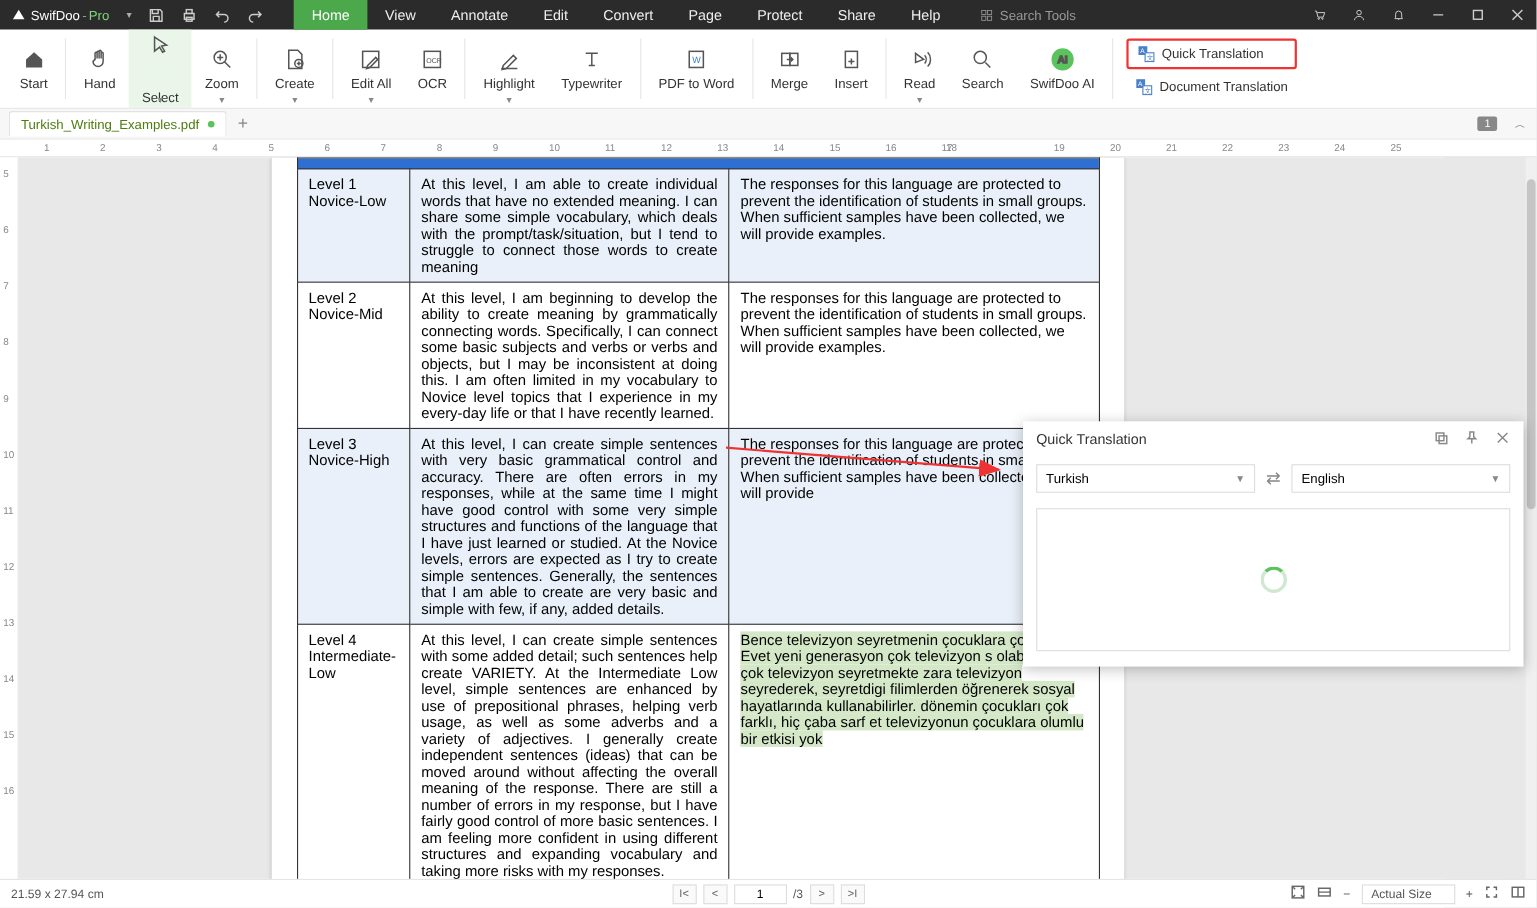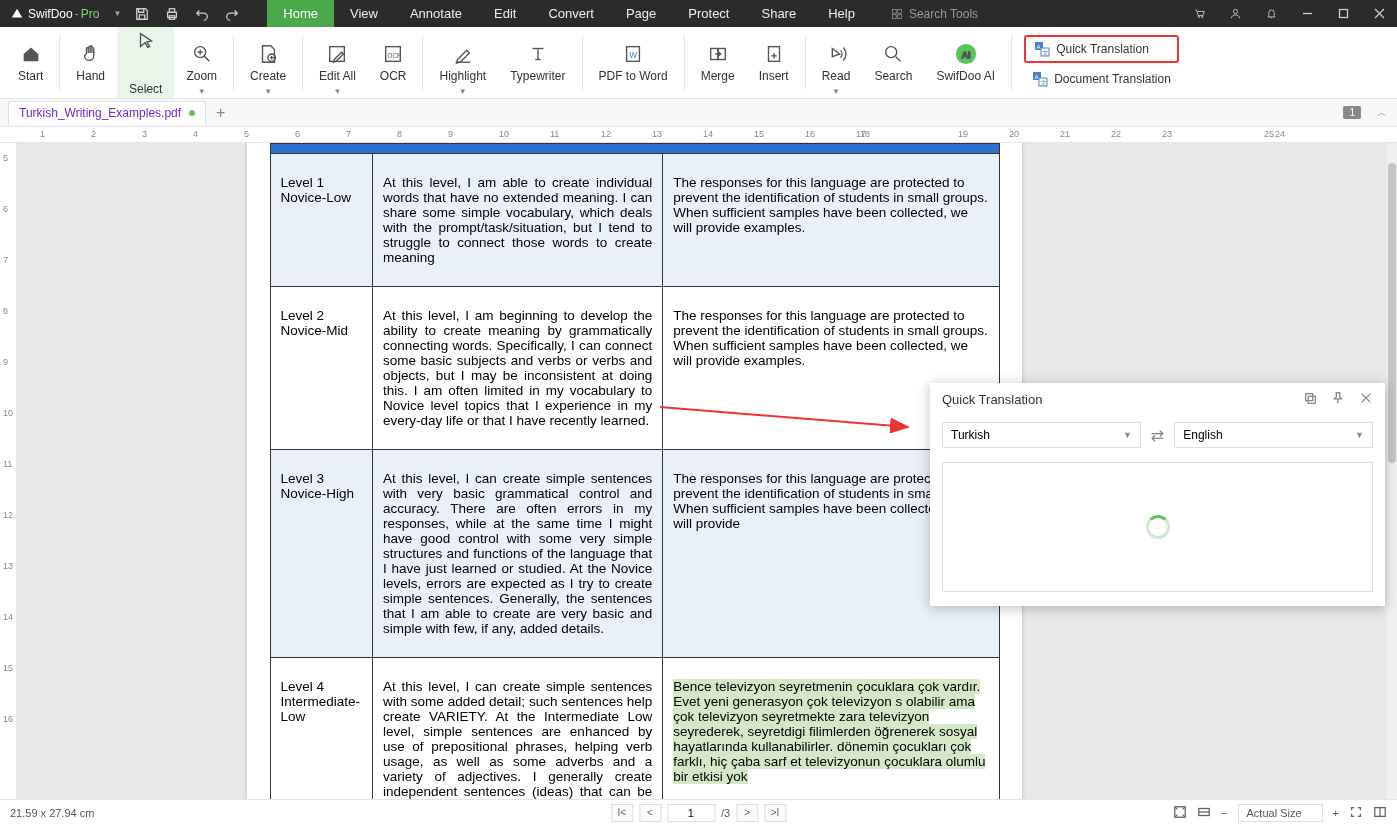--- a/index.html
+++ b/index.html
@@ -31,21 +31,21 @@
 .divider { width:1px; background:#e5e5e5; margin:8px 4px; }
 .tool.ai svg circle { fill:#5bc35b; stroke:none; }
 .tool.ai text { fill:#fff; font-size:10px; font-weight:bold; }
 .trans-group { display:flex; flex-direction:column; justify-content:center; gap:4px; padding:0 8px; }
 .trans-btn { display:flex; align-items:center; gap:6px; font-size:12px; color:#333; padding:4px 8px; }
 .trans-btn.highlighted { border:2px solid #e33; border-radius:3px; }
 .trans-btn svg { width:16px; height:16px; }
 
 
 .tabs { height:28px; background:#f7f7f7; border-bottom:1px solid #e5e5e5; display:flex; align-items:center; padding-left:8px; }
-.tab { background:#fff; border:1px solid #e0e0e0; border-bottom:none; padding:4px 10px; font-size:12px; color:#6d28d9; display:flex; align-items:center; gap:8px; border-radius:3px 3px 0 0; }
+.tab { background:#fff; border:1px solid #e0e0e0; border-bottom:none; padding:4px 10px; font-size:12px; color:#4d7c0f; display:flex; align-items:center; gap:8px; border-radius:3px 3px 0 0; }
 .tab .dot { width:6px; height:6px; border-radius:50%; background:#5bc35b; }
 .add-tab { padding:0 10px; color:#888; font-size:16px; }
 .tabs .right { margin-left:auto; display:flex; align-items:center; }
 .pgcount { background:#888; color:#fff; font-size:10px; padding:1px 6px; border-radius:2px; margin-right:6px; }
 .collapse { padding:0 10px; color:#666; font-size:10px; }
 
 
 .ruler-h { height:16px; background:#fff; border-bottom:1px solid #e5e5e5; display:flex; font-size:9px; color:#888; position:relative; padding-left:17px; }
 .ruler-h .tick { position:absolute; top:2px; }
 .ruler-v { width:17px; background:#fff; border-right:1px solid #e5e5e5; position:absolute; left:0; top:0; bottom:0; font-size:9px; color:#888; }
@@ -53,21 +53,21 @@
 
 
 .workspace { position:absolute; top:143px; left:0; right:0; bottom:26px; background:#e8e8e8; }
 .canvas { position:absolute; left:17px; right:10px; top:0; bottom:0; overflow:hidden; }
 .page { position:absolute; left:230px; top:0; width:775px; background:#fff; box-shadow:0 0 4px rgba(0,0,0,.2); padding-bottom:60px; }
 .scrollbar-v { position:absolute; right:0; top:0; bottom:0; width:10px; background:#f0f0f0; }
 .scrollbar-v .thumb { position:absolute; left:1px; right:1px; top:20px; height:300px; background:#c5c5c5; border-radius:4px; }
 
 
 .tbl { border-collapse:collapse; width:730px; margin:0 auto; font-family:"Times New Roman",serif; font-size:13.5px; color:#000; }
-.tbl th,.tbl td { border:1px solid #333; padding:21px 10px; vertical-align:top; }
+.tbl th,.tbl td { border:1px solid #333; padding:6px 10px; vertical-align:top; }
 .tbl .hdr { background:#2f6fd1; height:10px; padding:0; }
 .tbl .lvl { width:90px; }
 .tbl .desc { width:285px; text-align:justify; }
 .tbl .resp { width:330px; }
 .tbl tr.odd td { background:#e9f0f9; }
 .highlighted-text { background:#d4e8c8; }
 
 
 .arrow { position:absolute; pointer-events:none; z-index:5; }
 
@@ -363,21 +363,21 @@
     <span class="tick" style="left: 703px;">14</span>
     <span class="tick" style="left: 754px;">15</span>
     <span class="tick" style="left: 805px;">16</span>
     <span class="tick" style="left: 856px;">17</span>
     <span class="tick" style="left: 860px;">18</span>
     <span class="tick" style="left: 958px;">19</span>
     <span class="tick" style="left: 1009px;">20</span>
     <span class="tick" style="left: 1060px;">21</span>
     <span class="tick" style="left: 1111px;">22</span>
     <span class="tick" style="left: 1162px;">23</span>
-    <span class="tick" style="left: 1275px;">24</span>
+    <span class="tick" style="left: 1213px;">24</span>
     <span class="tick" style="left: 1264px;">25</span>
   </div>
 
 <div class="workspace">
   <div class="ruler-v" id="rulerV">
       <span class="tick" style="top: 10px;">5</span>
       <span class="tick" style="top: 61px;">6</span>
       <span class="tick" style="top: 112px;">7</span>
       <span class="tick" style="top: 163px;">8</span>
       <span class="tick" style="top: 214px;">9</span>

